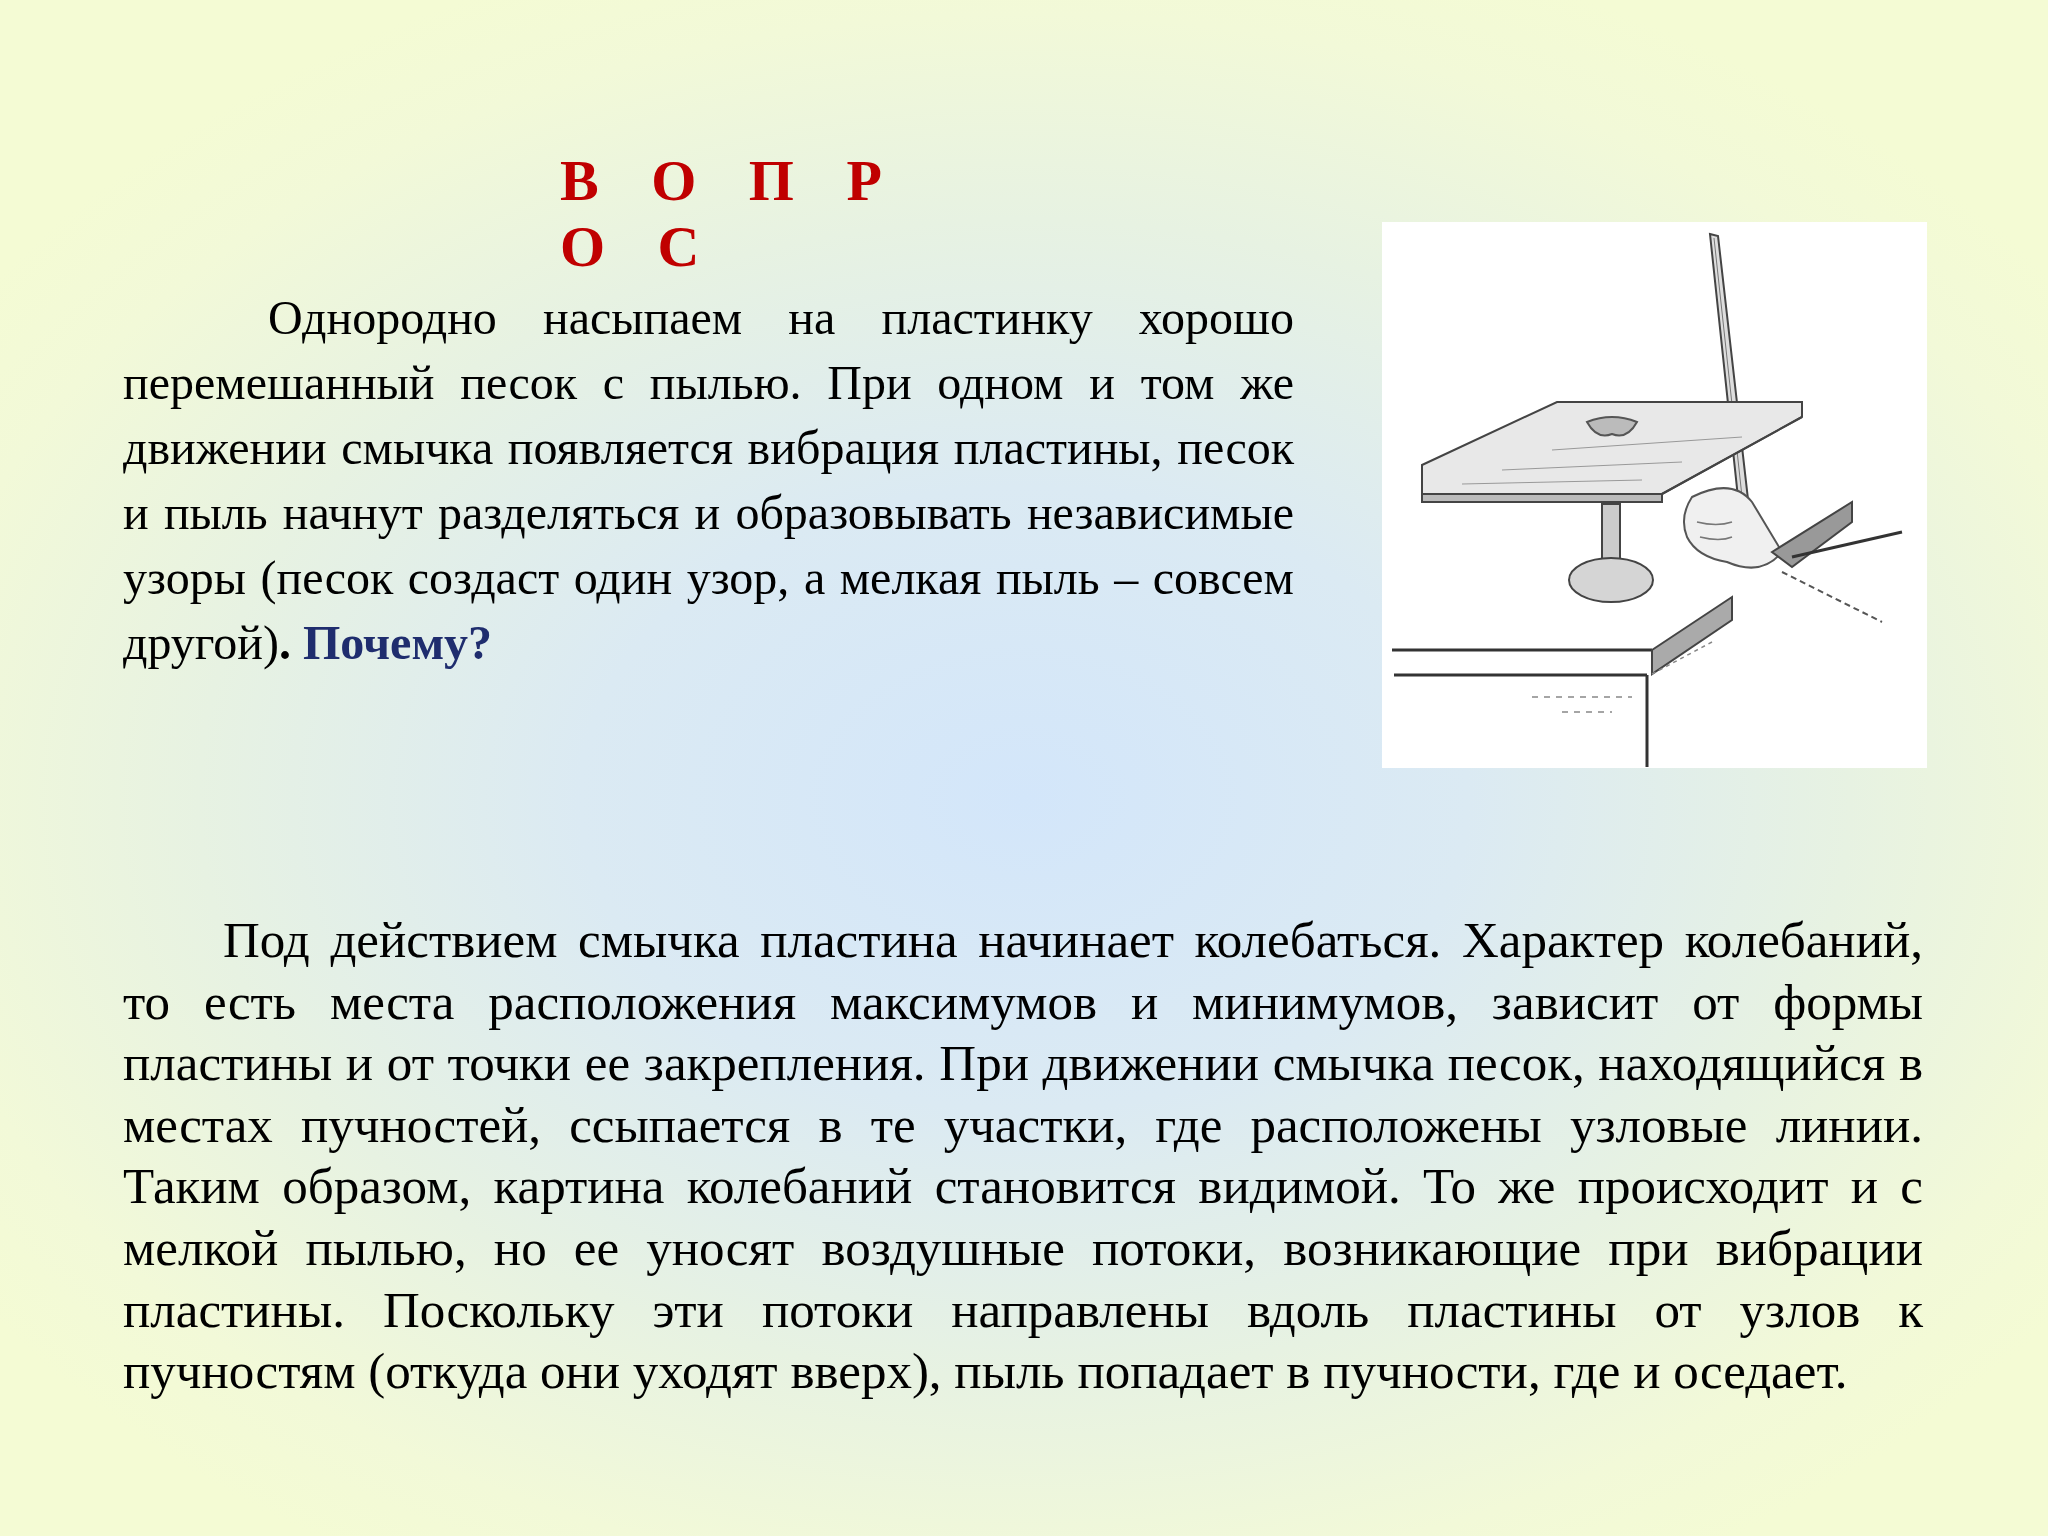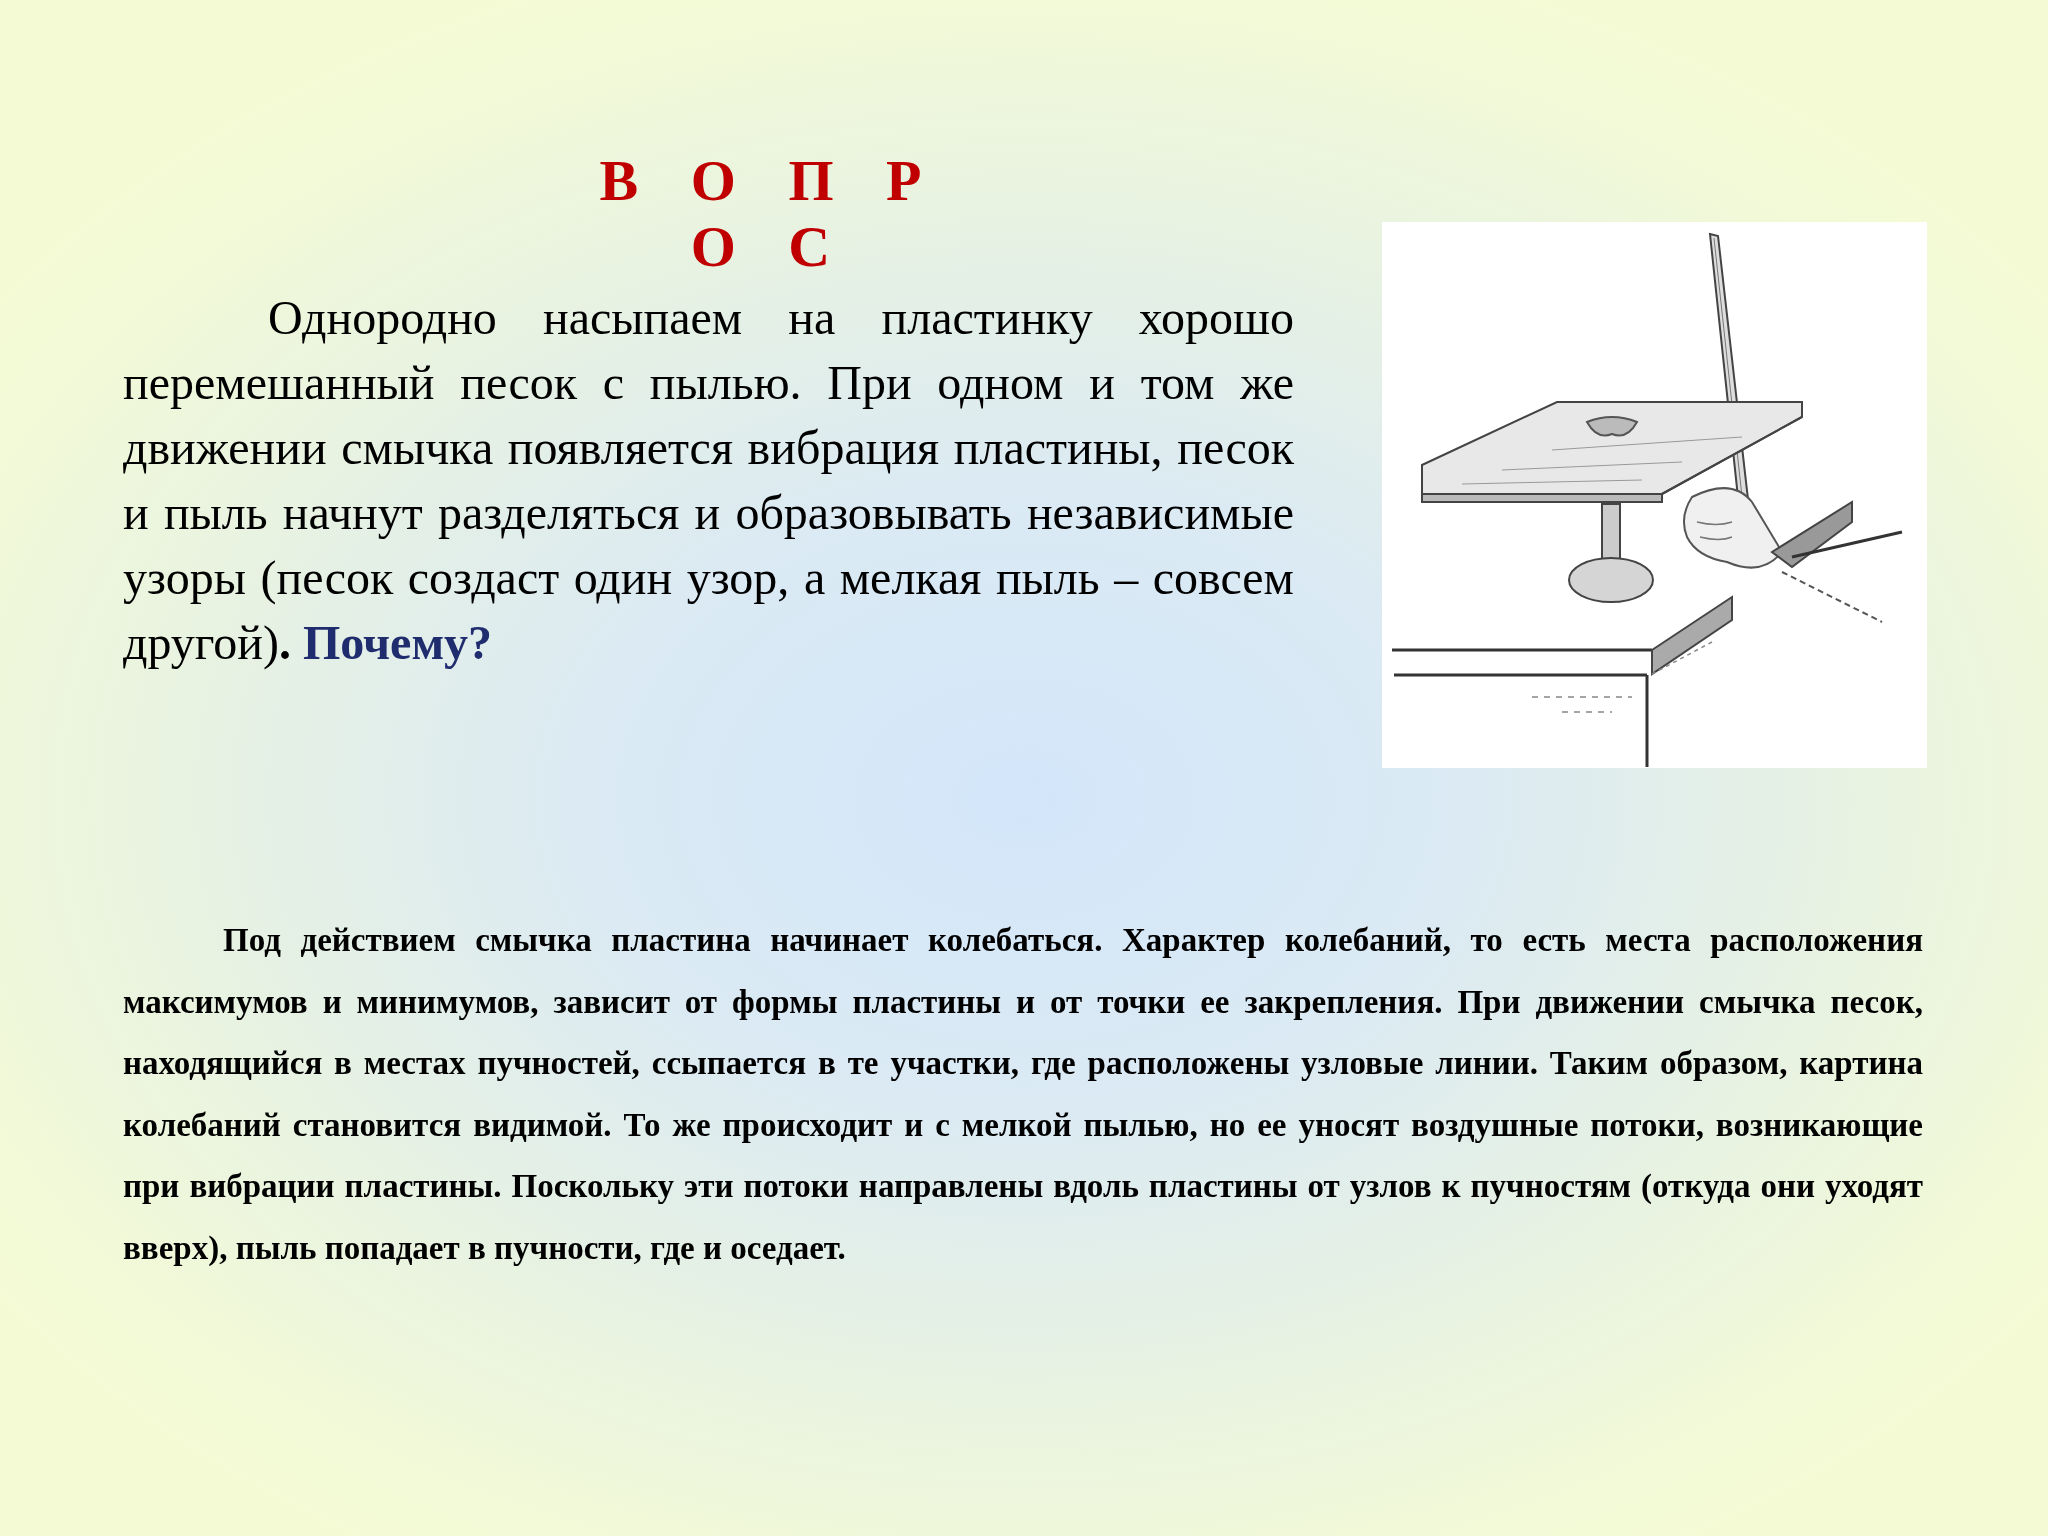--- a/index.html
+++ b/index.html
@@ -10,41 +10,40 @@
     font-family: "Liberation Serif", "DejaVu Serif", serif;
     color: #000;
   }
   .bg {
     position: absolute; left: 0; top: 0; width: 2048px; height: 1536px;
     background:
       radial-gradient(ellipse 62% 58% at 50% 52%, #d3e6fa 0%, #dbeaf3 35%, #e7f2e2 65%, #f2f9d8 88%, #f4fbd4 100%);
   }
   .title {
     position: absolute; left: 560px; top: 148px; width: 420px;
-    text-align: center;
     color: #c00000; font-weight: bold; font-size: 58px;
     letter-spacing: 19px; line-height: 66px;
   }
   .question {
     position: absolute; left: 123px; top: 270px; width: 1171px;
     font-size: 48px; line-height: 65px;
     text-align: justify; text-align-last: left; margin-top: 15px;
   }
   .question .indent { display: inline-block; width: 145px; }
   .question .why { color: #1f2d6e; font-weight: bold; }
   .question .bold-dot { font-weight: bold; }
   .figure {
     position: absolute; left: 1382px; top: 222px; width: 545px; height: 546px;
     background: #ffffff;
   }
   .figure svg { width: 545px; height: 546px; display: block; }
   .answer {
     position: absolute; left: 123px; top: 910px; width: 1800px;
-    font-size: 33px; line-height: 61.6px;
-    text-align: justify; text-align-last: left; font-weight: bold;
+    font-size: 51px; line-height: 61.6px;
+    text-align: justify; text-align-last: left;
   }
   .answer .indent { display: inline-block; width: 100px; }
 </style>
 </head>
 <body>
 
 <div class="bg"></div>
 
 <div class="title">В О П Р О С</div>
 

